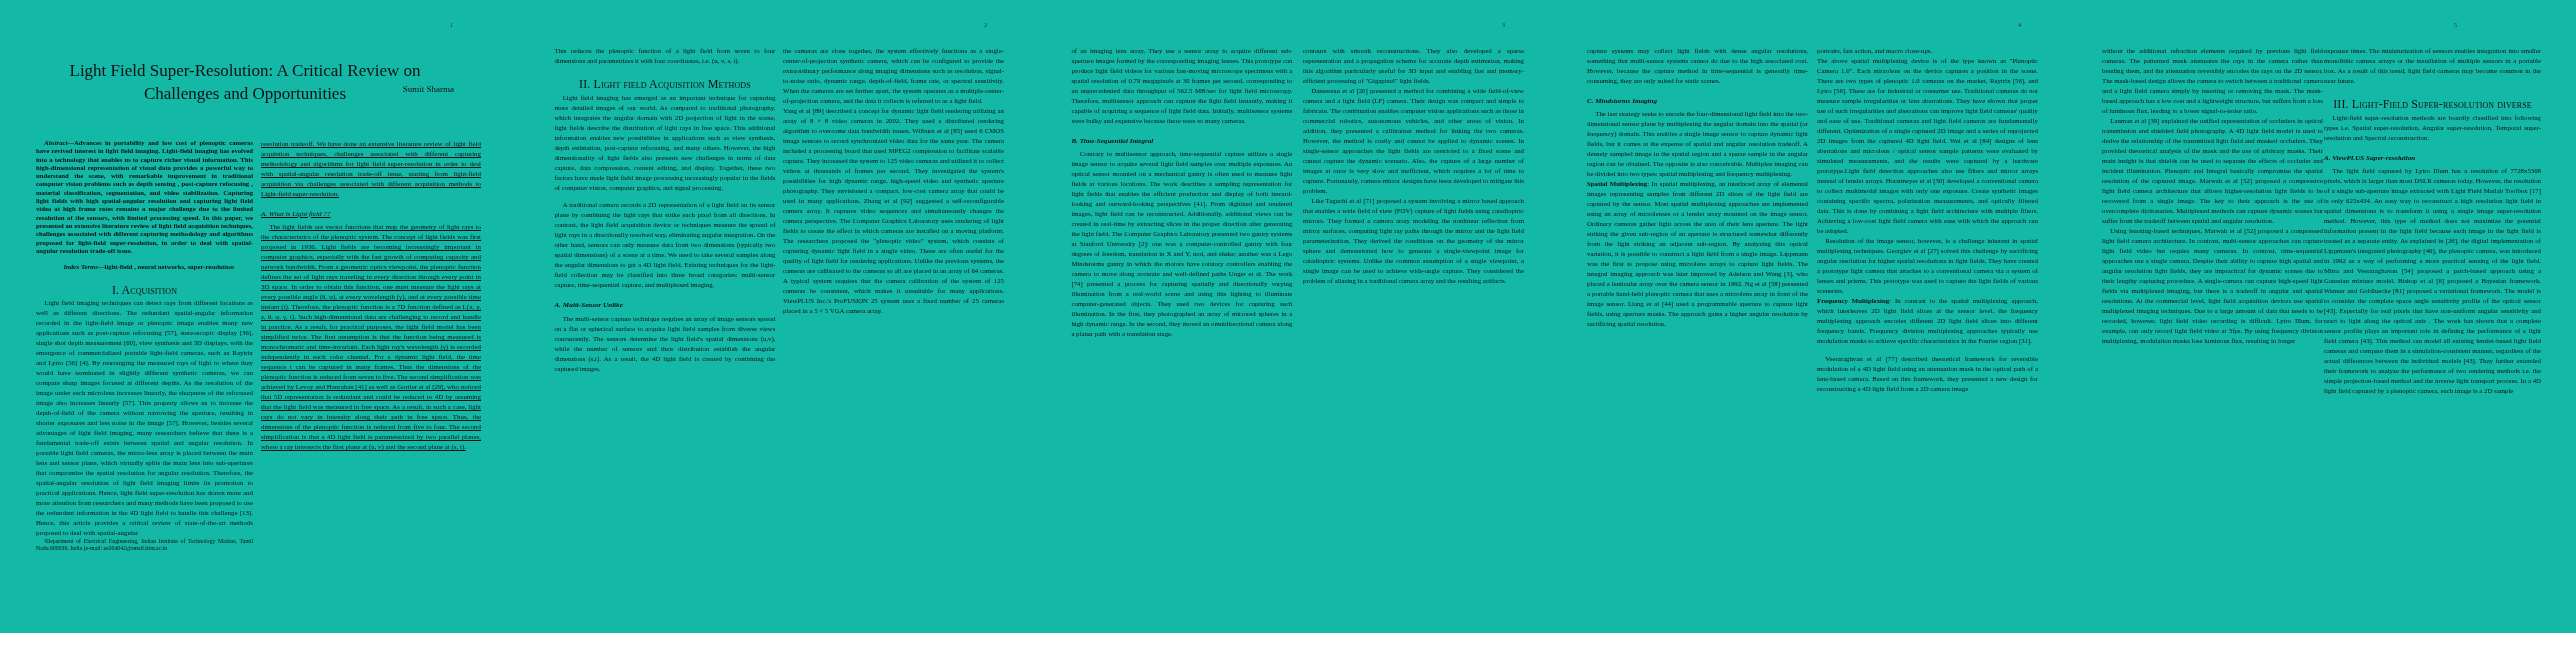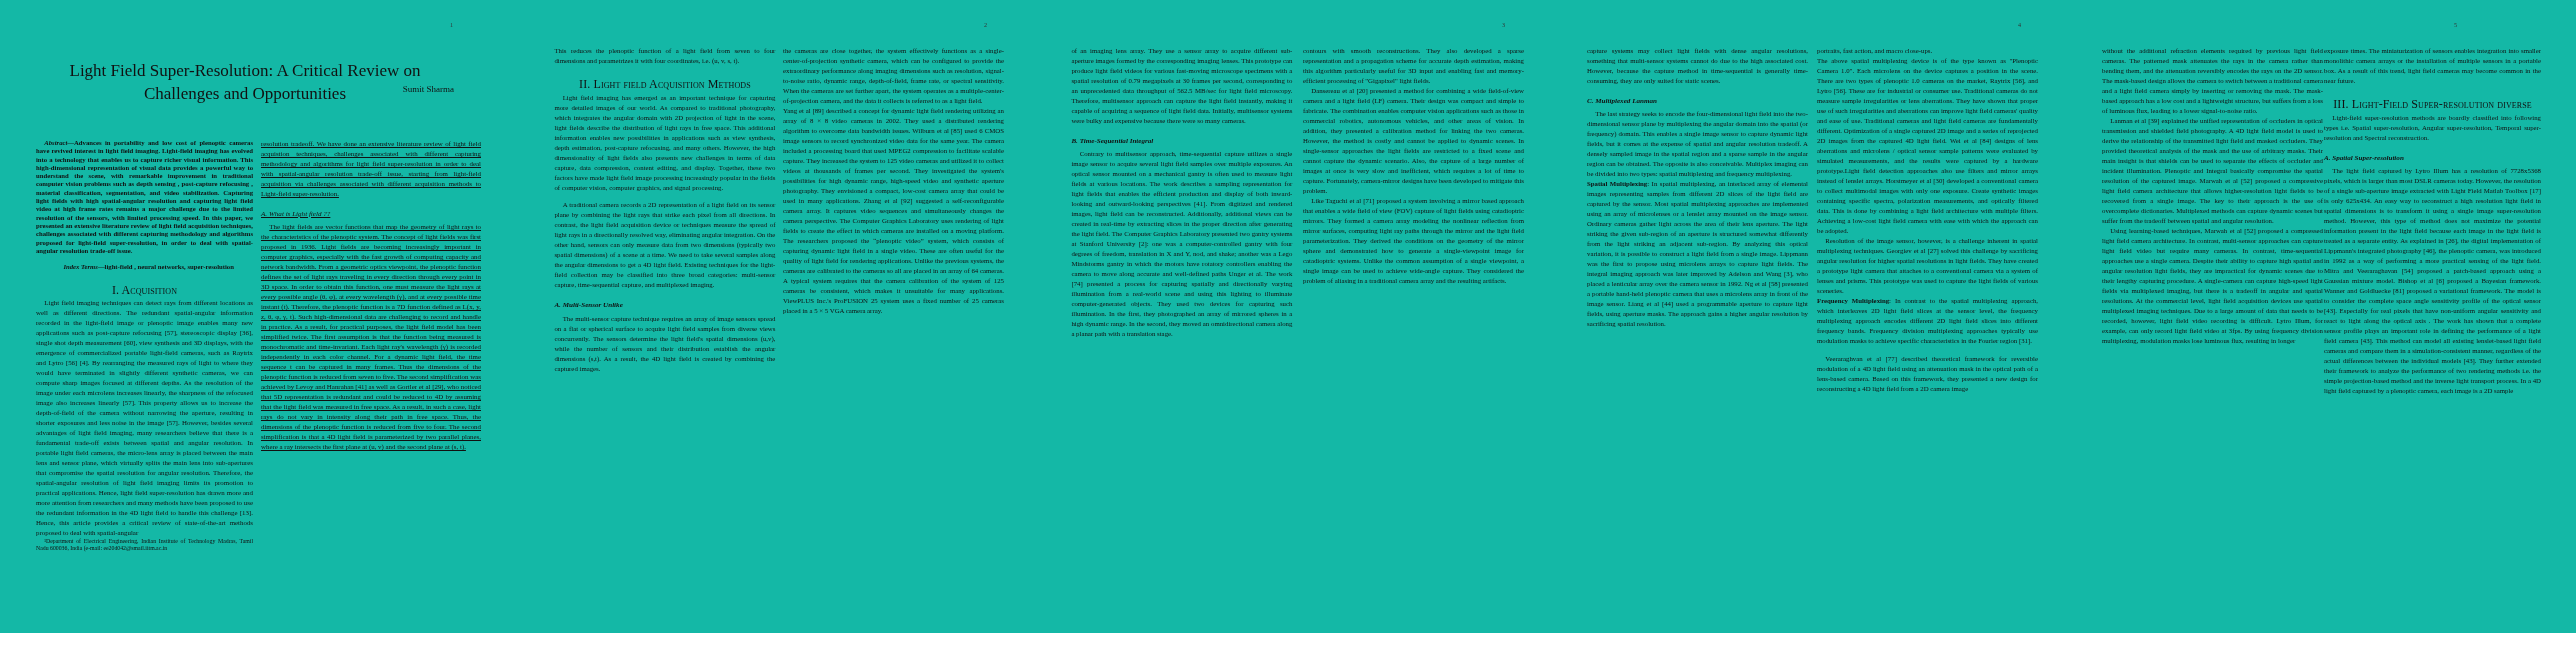--- a/index.html
+++ b/index.html
@@ -82,21 +82,21 @@
     <p class="noindent">contours with smooth reconstructions. They also developed a sparse representation and a propagation scheme for accurate depth estimation, making this algorithm particularly useful for 3D input and enabling fast and memory-efficient processing of "Gigapixel" light fields.</p>
     <p>Dansereau et al [20] presented a method for combining a wide field-of-view camera and a light field (LF) camera. Their design was compact and simple to fabricate. The combination enables computer vision applications such as those in commercial robotics, autonomous vehicles, and other areas of vision. In addition, they presented a calibration method for linking the two cameras. However, the method is costly and cannot be applied to dynamic scenes. In single-sensor approaches the light fields are restricted to a fixed scene and cannot capture the dynamic scenario. Also, the capture of a large number of images at once is very slow and inefficient, which requires a lot of time to capture. Fortunately, camera-mirror designs have been developed to mitigate this problem.</p>
     <p>Like Taguchi et al [71] proposed a system involving a mirror based approach that enables a wide field of view (FOV) capture of light fields using catadioptric mirrors. They formed a camera array modeling the nonlinear reflection from mirror surfaces, computing light ray paths through the mirror and the light field parameterization. They derived the conditions on the geometry of the mirror sphere and demonstrated how to generate a single-viewpoint image for catadioptric systems. Unlike the common assumption of a single viewpoint, a single image can be used to achieve wide-angle capture. They considered the problem of aliasing in a traditional camera array and the resulting artifacts.</p>
   </div>
 </div>
 
 <div class="page p4" style="left:1587px; width:515px;">
   <div class="pnum" style="left:431px;">4</div>
   <div class="col" style="left:0px; top:46px;">
     <p class="noindent">capture systems may collect light fields with dense angular resolutions, something that multi-sensor systems cannot do due to the high associated cost. However, because the capture method in time-sequential is generally time-consuming, they are only suited for static scenes.</p>
-    <div class="sub"><b>C. Multiplexed Lanman</b></div>
+    <div class="sub"><b>C. Mindstorms Imaging</b></div>
     <p>The last strategy seeks to encode the four-dimensional light field into the two-dimensional sensor plane by multiplexing the angular domain into the spatial (or frequency) domain. This enables a single image sensor to capture dynamic light fields, but it comes at the expense of spatial and angular resolution tradeoff. A densely sampled image in the spatial region and a sparse sample in the angular region can be obtained. The opposite is also conceivable. Multiplex imaging can be divided into two types: spatial multiplexing and frequency multiplexing.</p>
     <p class="noindent"><b class="k">Spatial Multiplexing</b><span>: In spatial multiplexing, an interlaced array of elemental images representing samples from different 2D slices of the light field are captured by the sensor. Most spatial multiplexing approaches are implemented using an array of microlenses or a lenslet array mounted on the image sensor. Ordinary cameras gather light across the area of their lens aperture. The light striking the given sub-region of an aperture is structured somewhat differently from the light striking an adjacent sub-region. By analyzing this optical variation, it is possible to construct a light field from a single image. Lippmann was the first to propose using microlens arrays to capture light fields. The integral imaging approach was later improved by Adelson and Wang [3], who placed a lenticular array over the camera sensor in 1992. Ng et al [58] presented a portable hand-held plenoptic camera that uses a microlens array in front of the image sensor. Liang et al [44] used a programmable aperture to capture light fields, using aperture masks. The approach gains a higher angular resolution by sacrificing spatial resolution.</span></p>
   </div>
   <div class="col" style="left:230px; top:46px;">
     <p class="noindent">portraits, fast action, and macro close-ups.</p>
     <p class="noindent">The above spatial multiplexing device is of the type known as "Plenoptic Camera 1.0". Each microlens on the device captures a position in the scene. There are two types of plenoptic 1.0 cameras on the market, Raytrix [56], and Lytro [56]. These are for industrial or consumer use. Traditional cameras do not measure sample irregularities or lens aberrations. They have shown that proper use of such irregularities and aberrations can improve light field cameras' quality and ease of use. Traditional cameras and light field cameras are fundamentally different. Optimization of a single captured 2D image and a series of reprojected 2D images from the captured 4D light field. Wei et al [84] designs of lens aberrations and microlens / optical sensor sample patterns were evaluated by simulated measurements, and the results were captured by a hardware prototype.Light field detection approaches also use filters and mirror arrays instead of lenslet arrays. Horstmeyer et al [30] developed a conventional camera to collect multimodal images with only one exposure. Create synthetic images containing specific spectra, polarization measurements, and optically filtered data. This is done by combining a light field architecture with multiple filters. Achieving a low-cost light field camera with ease with which the approach can be adopted.</p>
     <p>Resolution of the image sensor, however, is a challenge inherent in spatial multiplexing techniques. Georgiev et al [27] solved this challenge by sacrificing angular resolution for higher spatial resolutions in light fields. They have created a prototype light camera that attaches to a conventional camera via a system of lenses and prisms. This prototype was used to capture the light fields of various sceneries.</p>
     <p class="noindent"><b class="k">Frequency Multiplexing</b><span>: In contrast to the spatial multiplexing approach, which interleaves 2D light field slices at the sensor level, the frequency multiplexing approach encodes different 2D light field slices into different frequency bands. Frequency division multiplexing approaches typically use modulation masks to achieve specific characteristics in the Fourier region [31].</span></p>
     <p class="gap">Veeraraghvan et al [77] described theoretical framework for reversible modulation of a 4D light field using an attenuation mask in the optical path of a lens-based camera. Based on this framework, they presented a new design for reconstructing a 4D light field from a 2D camera image</p>
   </div>
@@ -106,17 +106,17 @@
   <div class="pnum" style="left:352px;">5</div>
   <div class="col" style="left:0px; top:46px;">
     <p class="noindent">without the additional refraction elements required by previous light field cameras. The patterned mask attenuates the rays in the camera rather than bending them, and the attenuation reversibly encodes the rays on the 2D sensor. The mask-based design allows the camera to switch between a traditional camera and a light field camera simply by inserting or removing the mask. The mask-based approach has a low cost and a lightweight structure, but suffers from a loss of luminous flux, leading to a lower signal-to-noise ratio.</p>
     <p>Lanman et al [39] explained the unified representation of occluders in optical transmission and shielded field photography. A 4D light field model is used to derive the relationship of the transmitted light field and masked occluders. They provided theoretical analysis of the mask and the use of arbitrary masks. Their main insight is that shields can be used to separate the effects of occluder and incident illumination. Plenoptic and Integral basically compromise the spatial resolution of the captured image. Marwah et al [52] proposed a compressive light field camera architecture that allows higher-resolution light fields to be recovered from a single image. The key to their approach is the use of overcomplete dictionaries. Multiplexed methods can capture dynamic scenes but suffer from the tradeoff between spatial and angular resolution.</p>
     <p>Using learning-based techniques, Marwah et al [52] proposed a compressed light field camera architecture. In contrast, multi-sensor approaches can capture light field video but require many cameras. In contrast, time-sequential approaches use a single camera. Despite their ability to capture high spatial and angular resolution light fields, they are impractical for dynamic scenes due to their lengthy capturing procedure. A single-camera can capture high-speed light fields via multiplexed imaging, but there is a tradeoff in angular and spatial resolutions. At the commercial level, light field acquisition devices use spatial multiplexed imaging techniques. Due to a large amount of data that needs to be recorded, however, light field video recording is difficult. Lytro Illum, for example, can only record light field video at 3fps. By using frequency division multiplexing, modulation masks lose luminous flux, resulting in longer</p>
   </div>
   <div class="col" style="left:222px; top:46px; width:217px;">
     <p class="noindent">exposure times. The miniaturization of sensors enables integration into smaller monolithic camera arrays or the installation of multiple sensors in a portable box. As a result of this trend, light field cameras may become common in the near future.</p>
     <div class="sec">III. Light-Field Super-resolution diverse</div>
     <p>Light-field super-resolution methods are boardly classified into following types i.e. Spatial super-resolution, Angular super-resolution, Temporal super-resolution and Spectral reconstruction.</p>
-    <div class="sub"><b>A. Spatial Super-resolution</b></div>
+    <div class="sub"><b>A. ViewPLUS Super-resolution</b></div>
     <p>The light field captured by Lytro Illum has a resolution of 7728x5368 pixels, which is larger than most DSLR cameras today. However, the resolution of a single sub-aperture image extracted with Light Field Matlab Toolbox [17] is only 625x434. An easy way to reconstruct a high resolution light field in spatial dimensions is to transform it using a single image super-resolution method. However, this type of method does not maximize the potential information present in the light field because each image in the light field is treated as a separate entity. As explained in [26], the digital implementation of Lippmann's integrated photography [46], the plenoptic camera, was introduced in 1992 as a way of performing a more practical sensing of the light field. Mitra and Veeraraghavan [54] proposed a patch-based approach using a Gaussian mixture model. Bishop et al [6] proposed a Bayesian framework. Wanner and Goldluecke [81] proposed a variational framework. The model is to consider the complete space angle sensitivity profile of the optical sensor [43]. Especially for real pixels that have non-uniform angular sensitivity and react to light along the optical axis . The work has shown that a complete sensor profile plays an important role in defining the performance of a light field camera [43]. This method can model all existing lenslet-based light field cameras and compare them in a simulation-consistent manner, regardless of the actual differences between the individual models [43]. They further extended their framework to analyze the performance of two rendering methods i.e. the simple projection-based method and the inverse light transport process. In a 4D light field captured by a plenoptic camera, each image is a 2D sample</p>
   </div>
 </div>
 
 
 </body></html>

